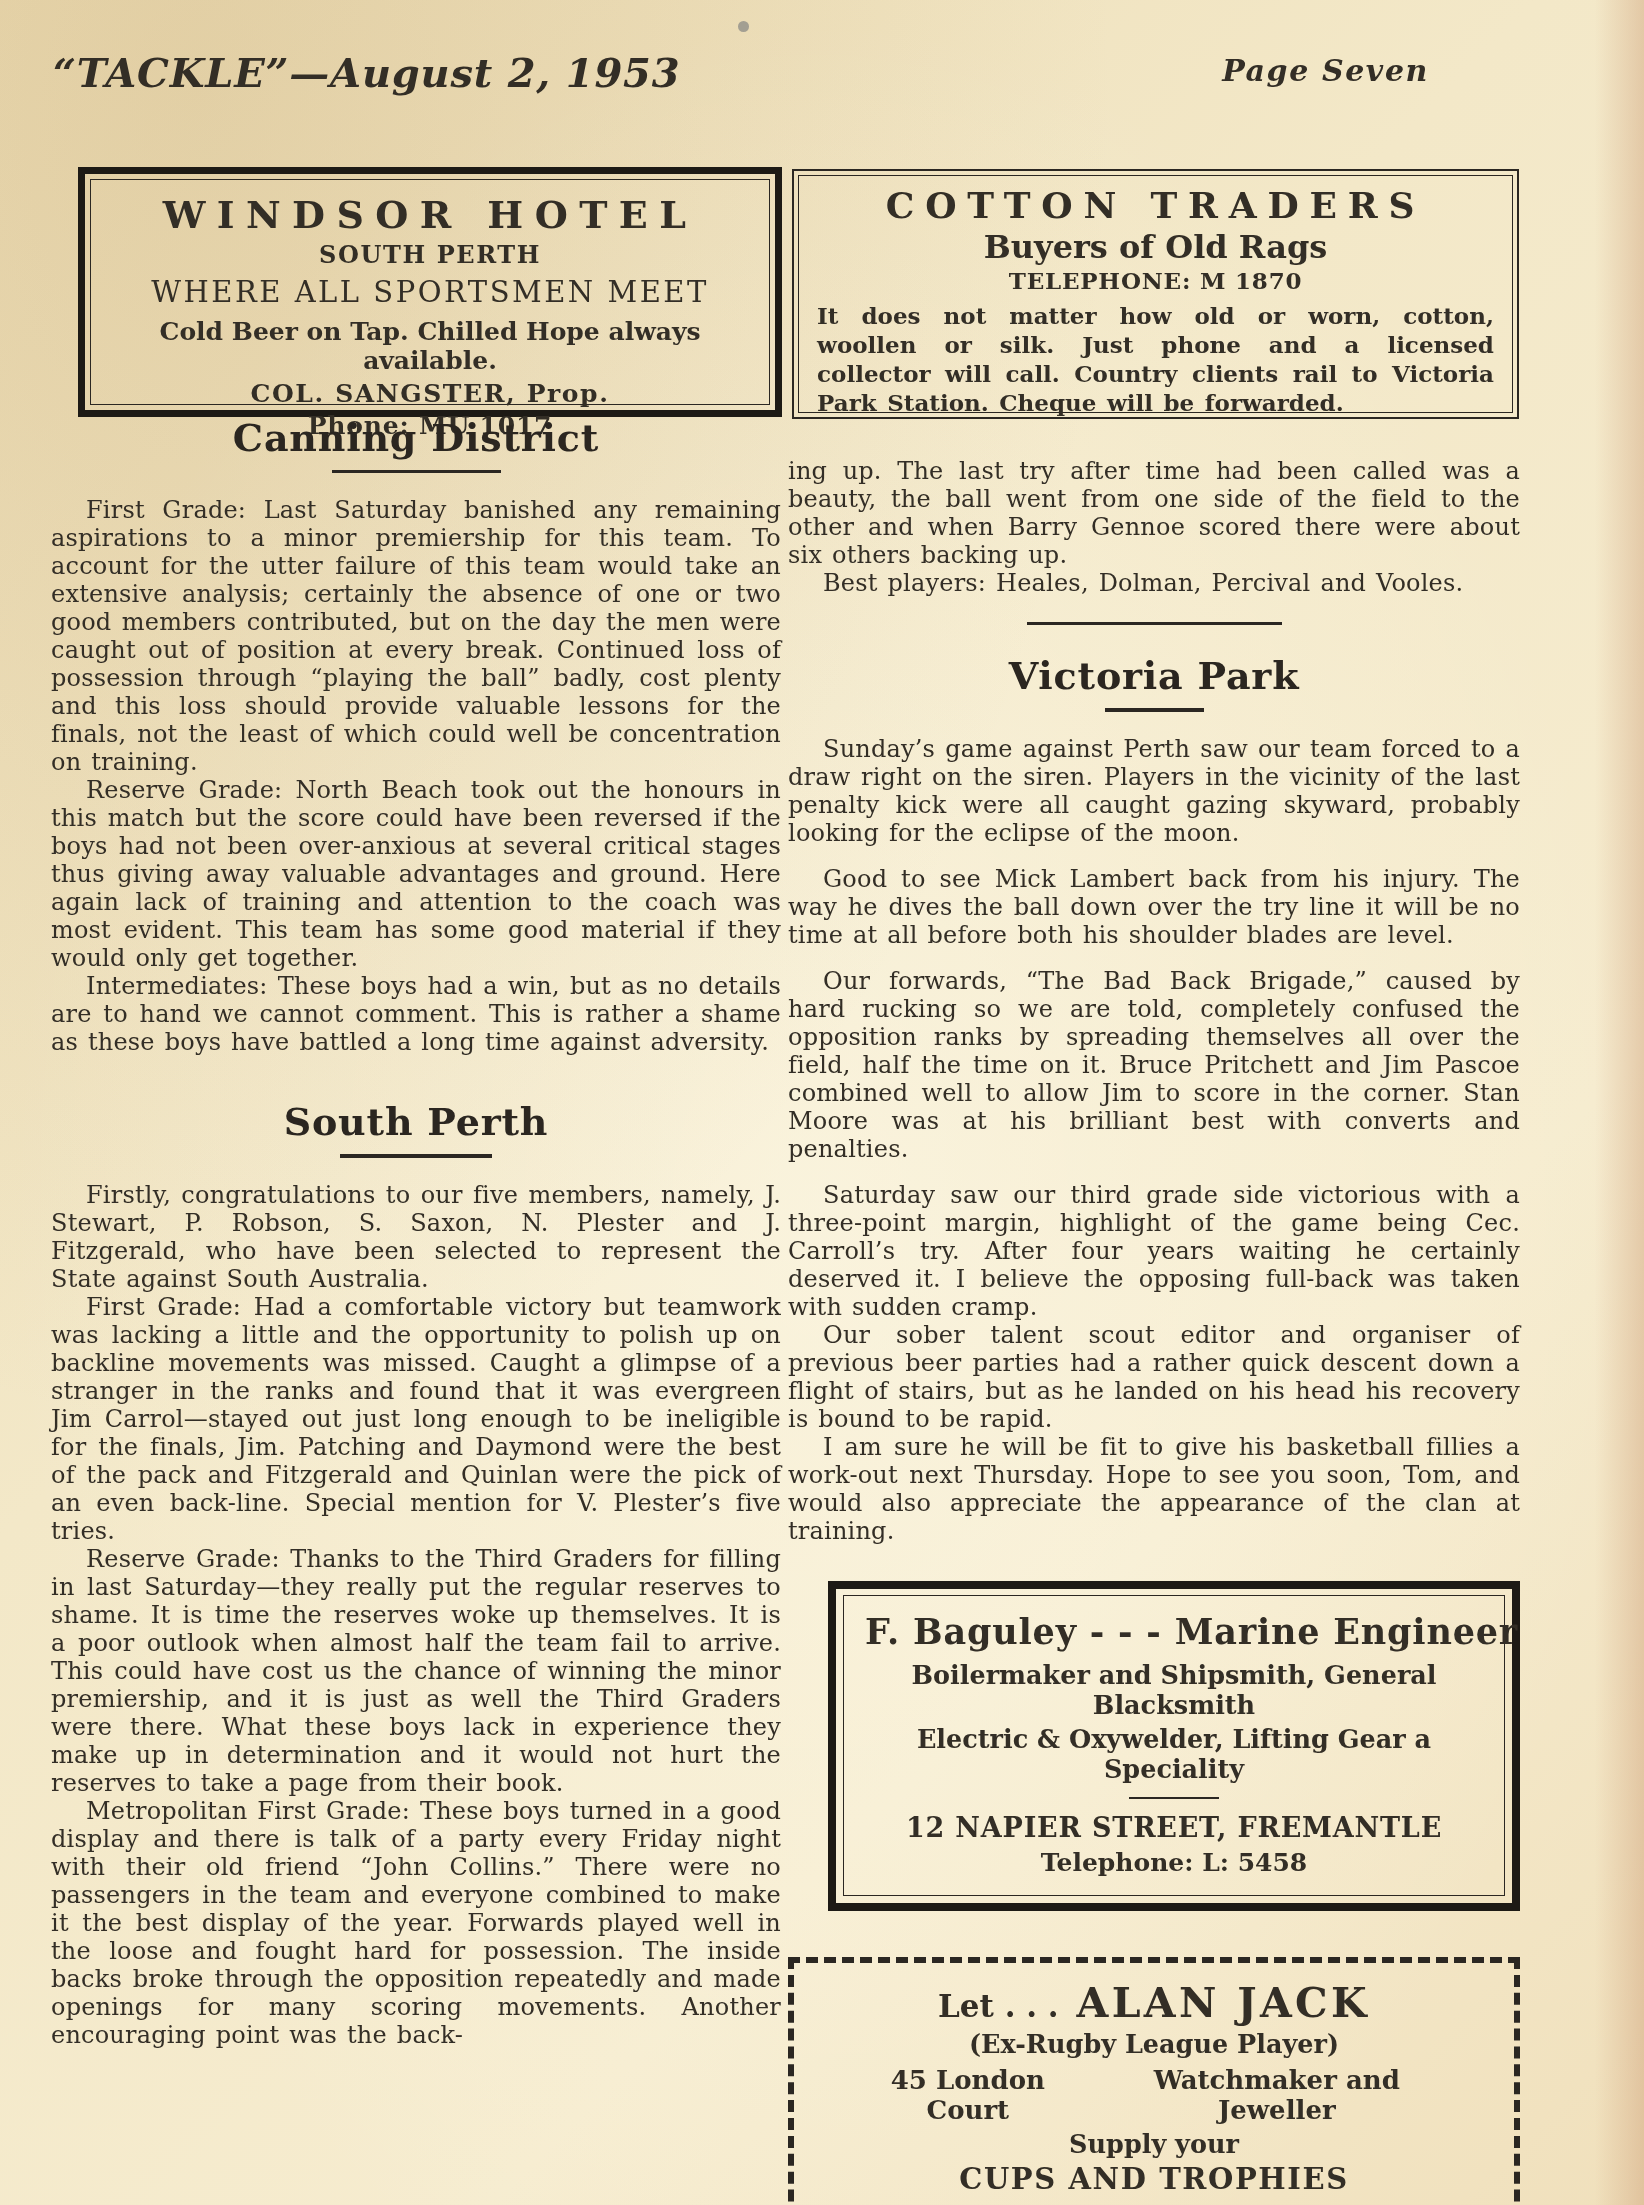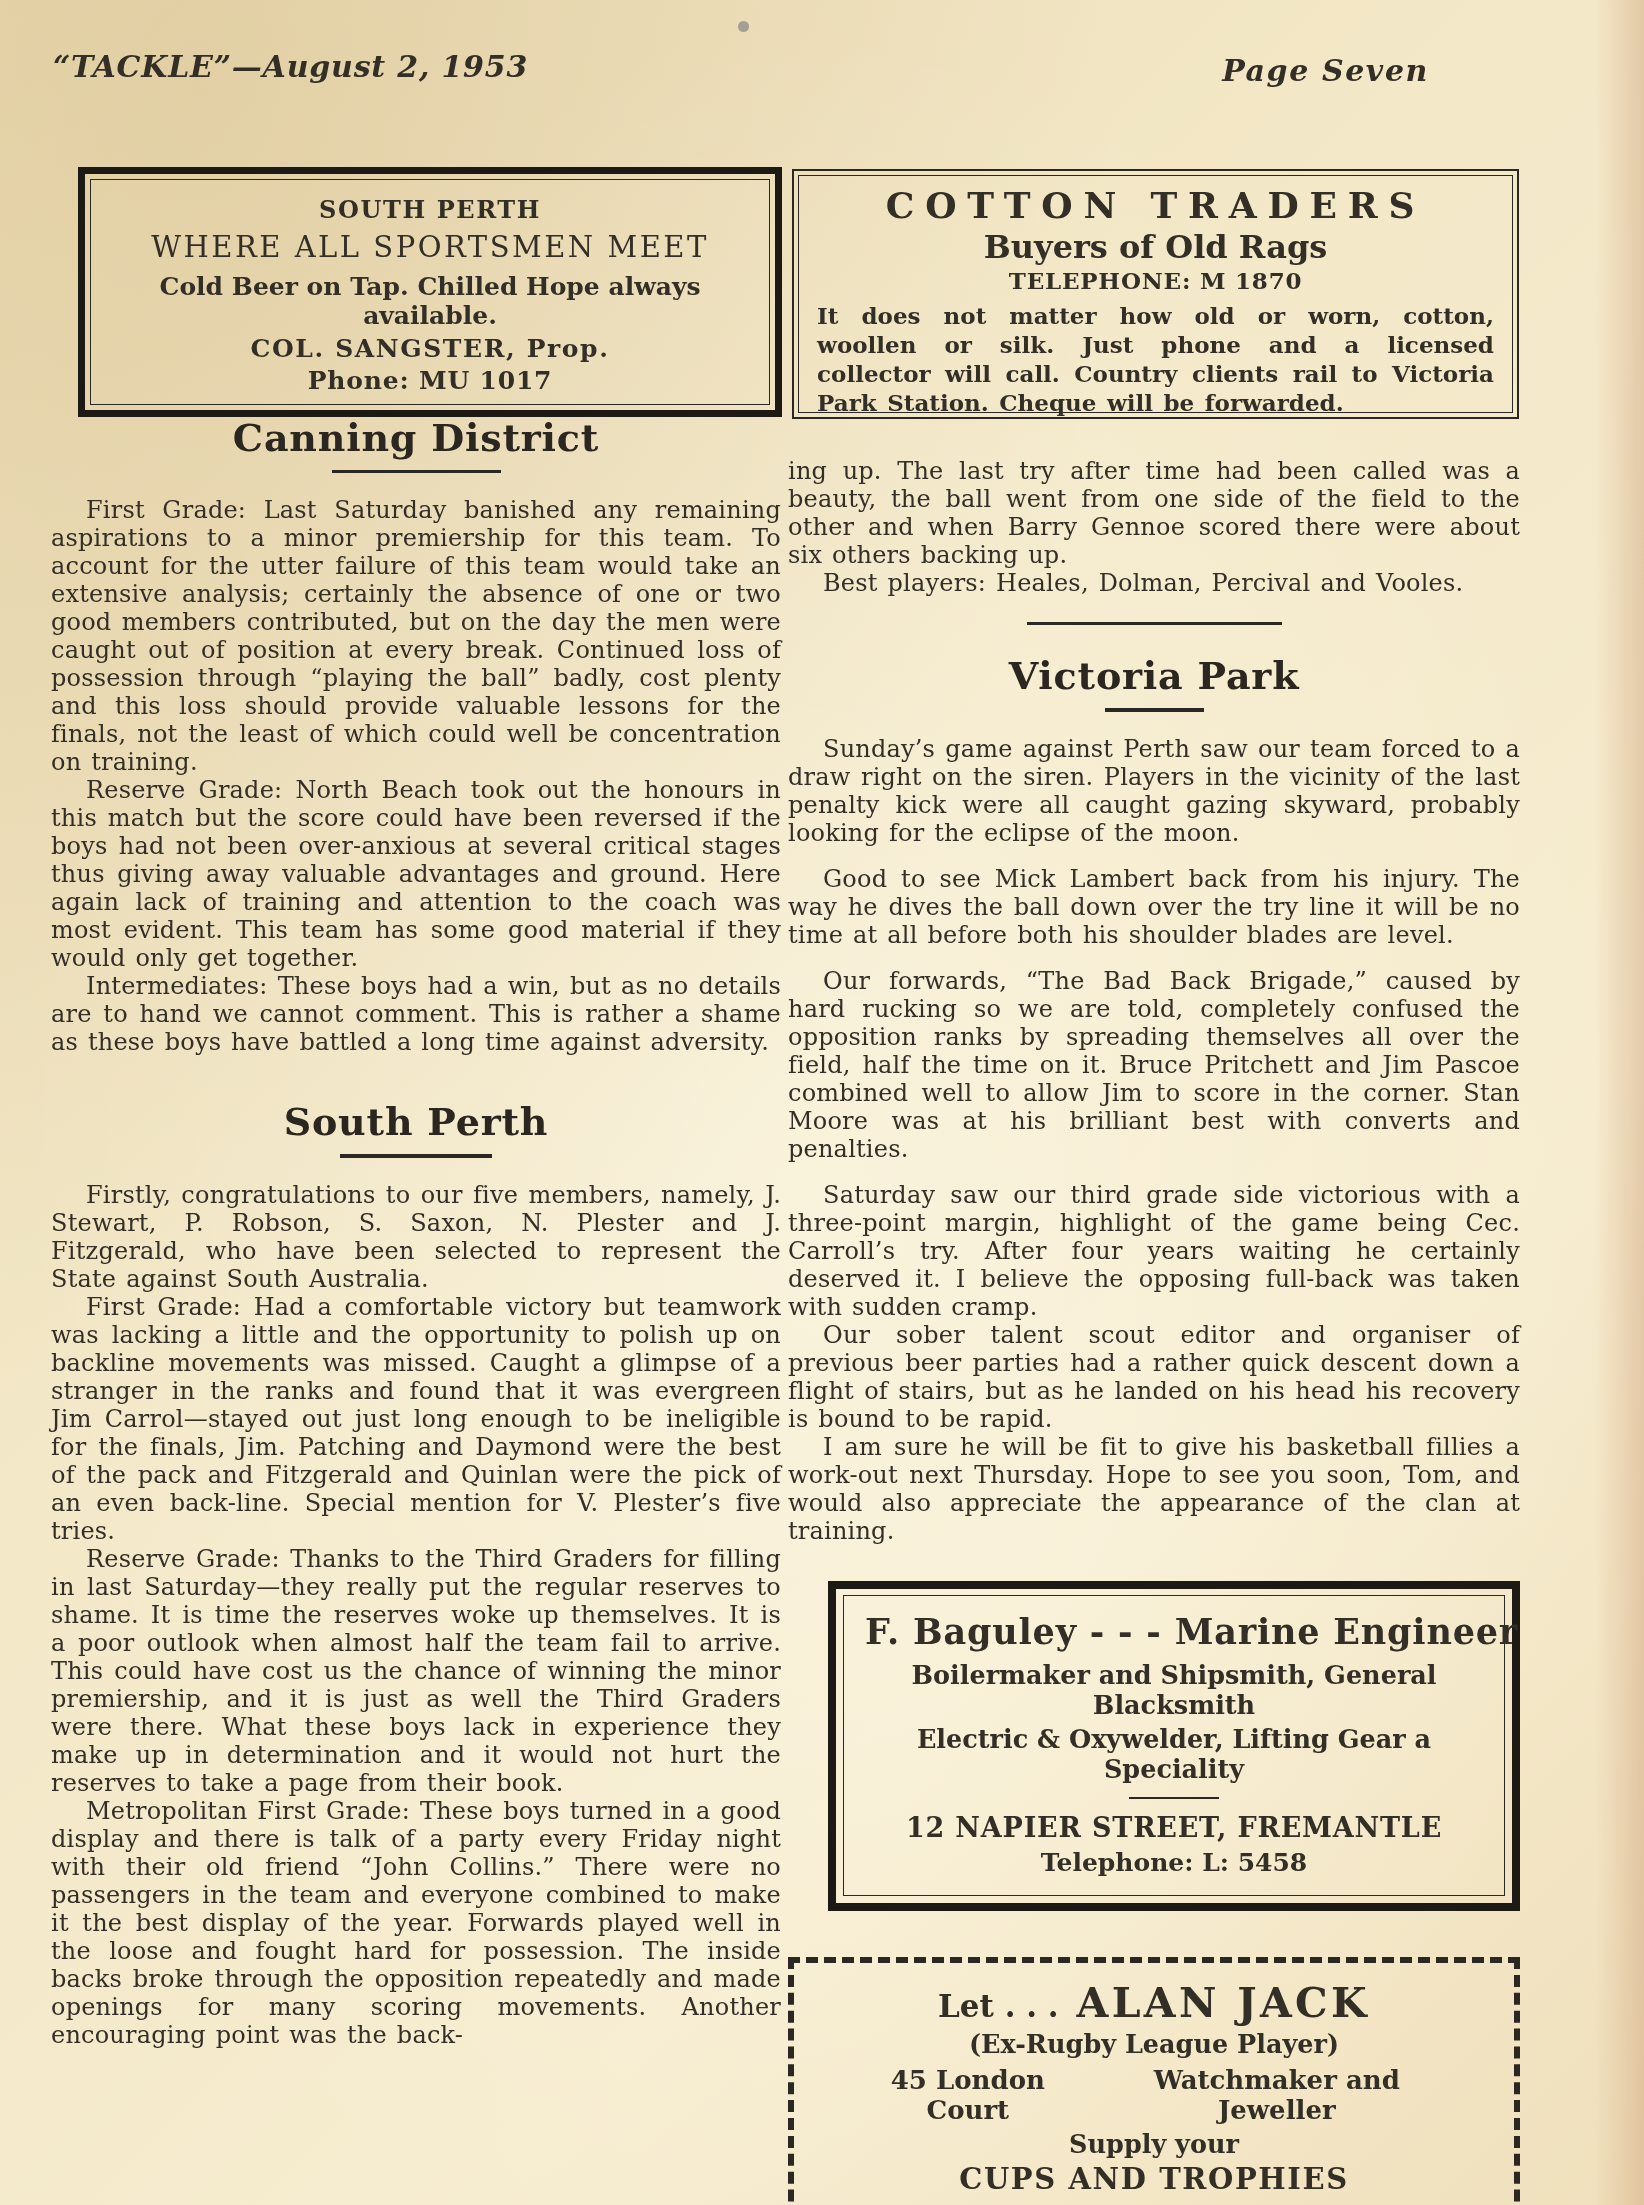--- a/index.html
+++ b/index.html
@@ -13,21 +13,21 @@
       radial-gradient(ellipse at 12% 4%, rgba(176,140,80,.18), rgba(0,0,0,0) 45%),
       radial-gradient(ellipse at 50% 55%, rgba(255,252,238,.5), rgba(0,0,0,0) 70%),
       linear-gradient(135deg, #ecdcb4 0%, #f3e8c8 40%, #f6eccf 70%, #f0e0bc 100%);
     overflow:hidden;
     font-family:"DejaVu Serif","Liberation Serif",serif;
     color:#332e26;
   }
   .speck{position:absolute;left:738px;top:21.4px;width:10.7px;height:10.7px;border-radius:50%;
     background:#97948c;opacity:.85;}
   
-  .masthead-left{position:absolute;left:53px;top:49px;font-size:30px;font-style:italic;
+  .masthead-left{position:absolute;left:53px;top:49px;font-size:40px;font-style:italic;
     font-weight:bold;letter-spacing:0.8px;white-space:nowrap;}
   .masthead-right{position:absolute;right:215px;top:53px;font-size:30px;font-style:italic;
     font-weight:bold;letter-spacing:1.6px;white-space:nowrap;}
   
   .ad-box{position:absolute;box-sizing:border-box;background:transparent;}
   .windsor{left:78px;top:167px;width:704px;height:250px;border:7.4px solid #1d1a15;}
   .windsor .inner{box-sizing:border-box;height:100%;margin:0;border:1.6px solid #2b2722;
     margin:5px;height:calc(100% - 10px);text-align:center;padding-top:11.5px;}
   .w-title{font-size:38px;letter-spacing:.30em;font-weight:600;white-space:nowrap;}
   .w-sub{font-size:24px;font-weight:bold;letter-spacing:1.6px;margin-top:3.3px;}
@@ -88,20 +88,21 @@
 
 <div class="page">
 
   <div class="speck"></div>
 
   <div class="masthead-left">“TACKLE”—August 2, 1953</div>
   <div class="masthead-right">Page Seven</div>
 
   <div class="ad-box windsor">
     <div class="inner">
+      <div class="w-title">WINDSOR HOTEL</div>
       <div class="w-sub">SOUTH PERTH</div>
       <div class="w-tag">WHERE ALL SPORTSMEN MEET</div>
       <div class="w-l1">Cold Beer on Tap. Chilled Hope always available.</div>
       <div class="w-l2">COL. SANGSTER, Prop.</div>
       <div class="w-l3">Phone: MU 1017</div>
     </div>
   </div>
 
   <div class="ad-box cotton">
     <div class="inner">

